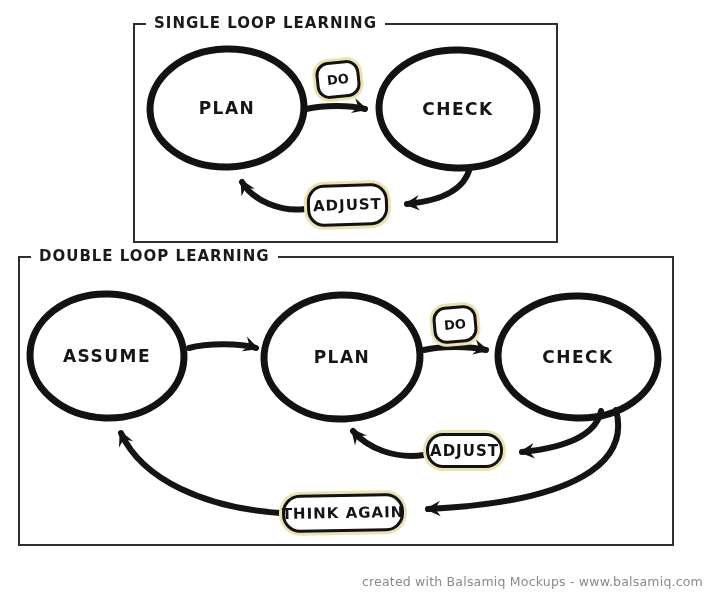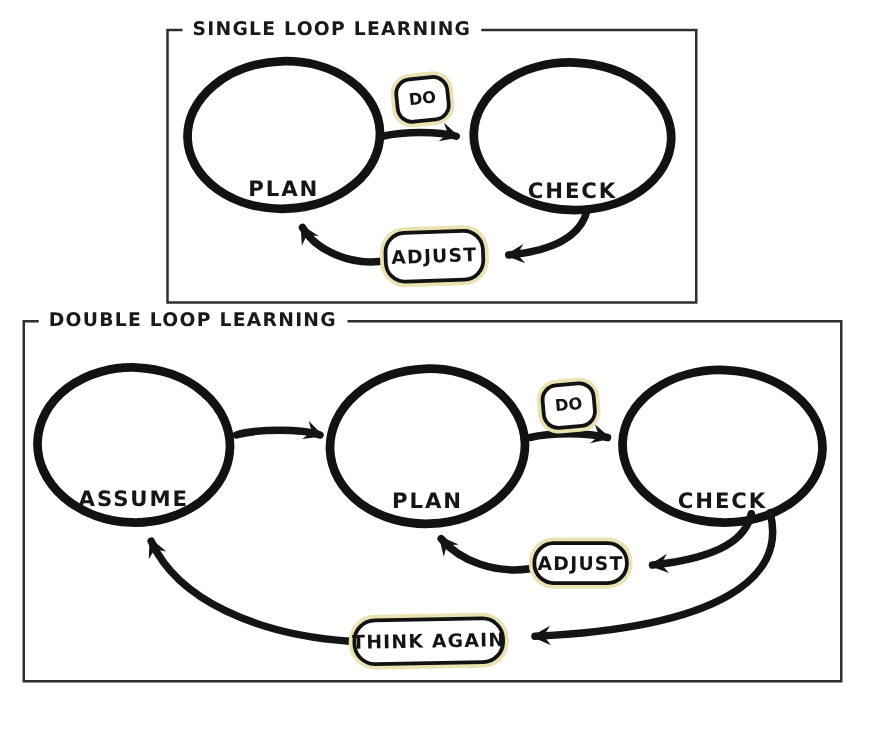--- a/index.html
+++ b/index.html
@@ -10,21 +10,21 @@
   .panel{
     position:absolute;border:2px solid #2f2f2f;background:#ffffff;box-sizing:border-box;
   }
   .panel-title{
     position:absolute;top:-11px;left:11px;background:#ffffff;padding:0 8px;
     font-size:15px;font-weight:bold;letter-spacing:1px;white-space:nowrap;color:#1a1a1a;
   }
   .diagram-svg{position:absolute;left:0;top:0;}
   .node-label{
     position:absolute;transform:translate(-50%,-50%);
-    font-size:17px;font-weight:600;letter-spacing:1.5px;color:#161616;white-space:nowrap;margin-top:44px;
+    font-size:17px;font-weight:600;letter-spacing:1.5px;color:#161616;white-space:nowrap;
   }
   .badge{
     position:absolute;display:flex;align-items:center;justify-content:center;
     background:#ffffff;border:3px solid #121212;box-sizing:border-box;
     box-shadow:0 0 0 3px #ebe2b4;
     font-weight:bold;color:#141414;white-space:nowrap;
   }
   .badge-do{width:44px;height:37px;border-radius:13px;font-size:13px;transform:rotate(-6deg);}
   .badge-adjust{border-radius:17px;font-size:15px;letter-spacing:1px;}
   .badge-think{border-radius:18px;font-size:15px;letter-spacing:1px;transform:rotate(-1deg);}
@@ -94,14 +94,15 @@
       <span>DO</span>
     </div>
     <div class="badge badge-adjust" style="left:406px;top:175px;width:77px;height:35px;">
       <span>ADJUST</span>
     </div>
     <div class="badge badge-think" style="left:262px;top:236px;width:122px;height:38px;">
       <span>THINK AGAIN</span>
     </div>
   </div>
 
+  <div class="footer-credit">created with Balsamiq Mockups - www.balsamiq.com</div>
 
 </div>
 
 </body></html>

